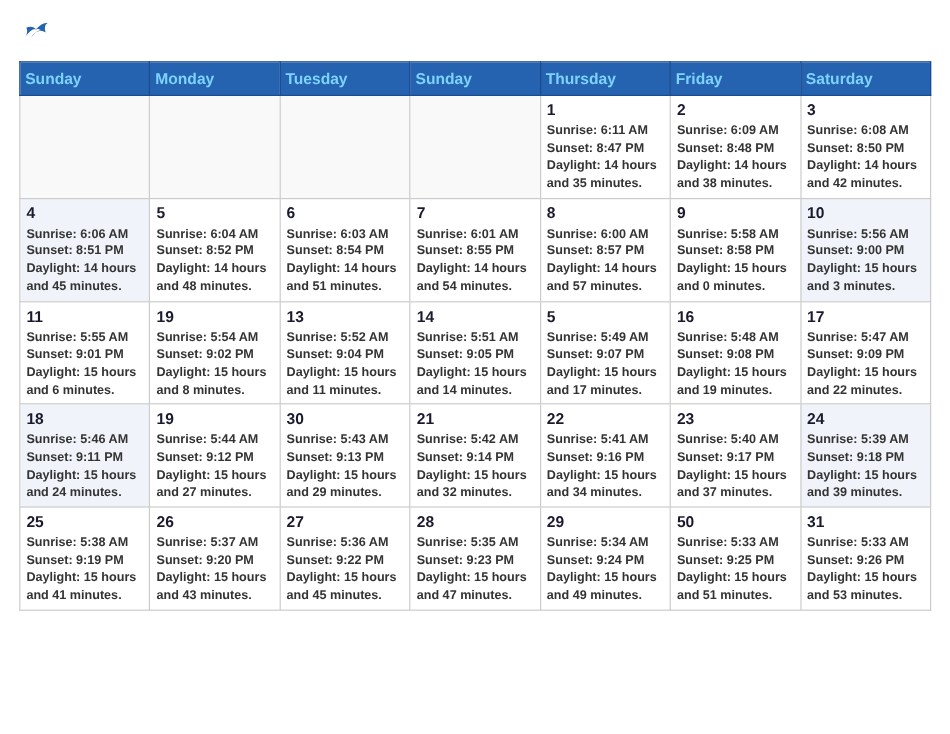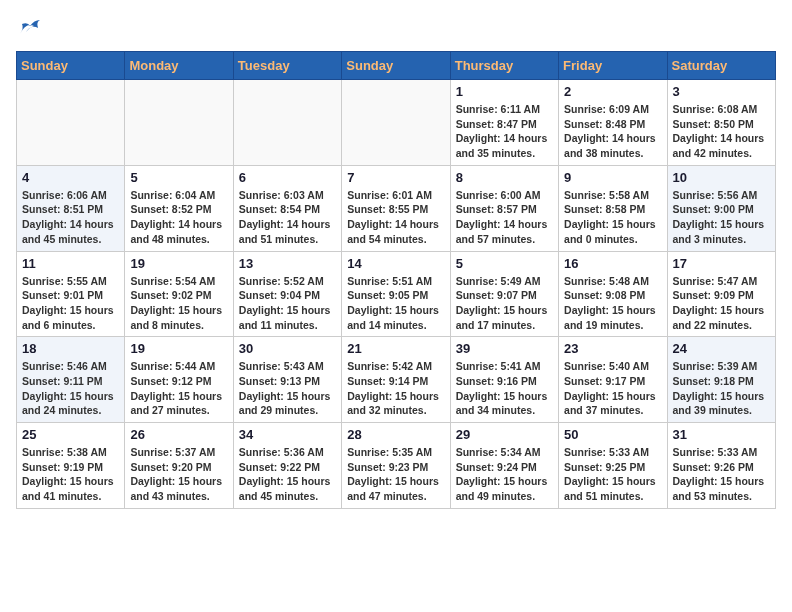--- a/index.html
+++ b/index.html
@@ -32,21 +32,21 @@
       font-size: 16px;
       color: #333;
     }
     table {
       width: 100%;
       border-collapse: collapse;
       font-size: 11px;
     }
     thead tr th {
       background: #2563b0;
-      color: #fdba74;
+      color: #7dd3fc;
       padding: 6px 4px;
       text-align: left;
       font-size: 13px;
       font-weight: bold;
       border: 1px solid #1a4a90;
     }
     tbody tr td {
       border: 1px solid #ccc;
       vertical-align: top;
       padding: 4px 5px;
@@ -201,21 +201,21 @@
         </td>
         <td>
           <div class="day-num">30</div>
           <div class="day-info">Sunrise: 5:43 AM<br>Sunset: 9:13 PM<br>Daylight: 15 hours<br>and 29 minutes.</div>
         </td>
         <td>
           <div class="day-num">21</div>
           <div class="day-info">Sunrise: 5:42 AM<br>Sunset: 9:14 PM<br>Daylight: 15 hours<br>and 32 minutes.</div>
         </td>
         <td>
-          <div class="day-num">39</div>
+          <div class="day-num">22</div>
           <div class="day-info">Sunrise: 5:41 AM<br>Sunset: 9:16 PM<br>Daylight: 15 hours<br>and 34 minutes.</div>
         </td>
         <td>
           <div class="day-num">23</div>
           <div class="day-info">Sunrise: 5:40 AM<br>Sunset: 9:17 PM<br>Daylight: 15 hours<br>and 37 minutes.</div>
         </td>
         <td class="weekend">
           <div class="day-num">24</div>
           <div class="day-info">Sunrise: 5:39 AM<br>Sunset: 9:18 PM<br>Daylight: 15 hours<br>and 39 minutes.</div>
         </td>
@@ -223,21 +223,21 @@
       <tr>
         <td class="weekend">
           <div class="day-num">25</div>
           <div class="day-info">Sunrise: 5:38 AM<br>Sunset: 9:19 PM<br>Daylight: 15 hours<br>and 41 minutes.</div>
         </td>
         <td>
           <div class="day-num">26</div>
           <div class="day-info">Sunrise: 5:37 AM<br>Sunset: 9:20 PM<br>Daylight: 15 hours<br>and 43 minutes.</div>
         </td>
         <td>
-          <div class="day-num">34</div>
+          <div class="day-num">27</div>
           <div class="day-info">Sunrise: 5:36 AM<br>Sunset: 9:22 PM<br>Daylight: 15 hours<br>and 45 minutes.</div>
         </td>
         <td>
           <div class="day-num">28</div>
           <div class="day-info">Sunrise: 5:35 AM<br>Sunset: 9:23 PM<br>Daylight: 15 hours<br>and 47 minutes.</div>
         </td>
         <td>
           <div class="day-num">29</div>
           <div class="day-info">Sunrise: 5:34 AM<br>Sunset: 9:24 PM<br>Daylight: 15 hours<br>and 49 minutes.</div>
         </td>

